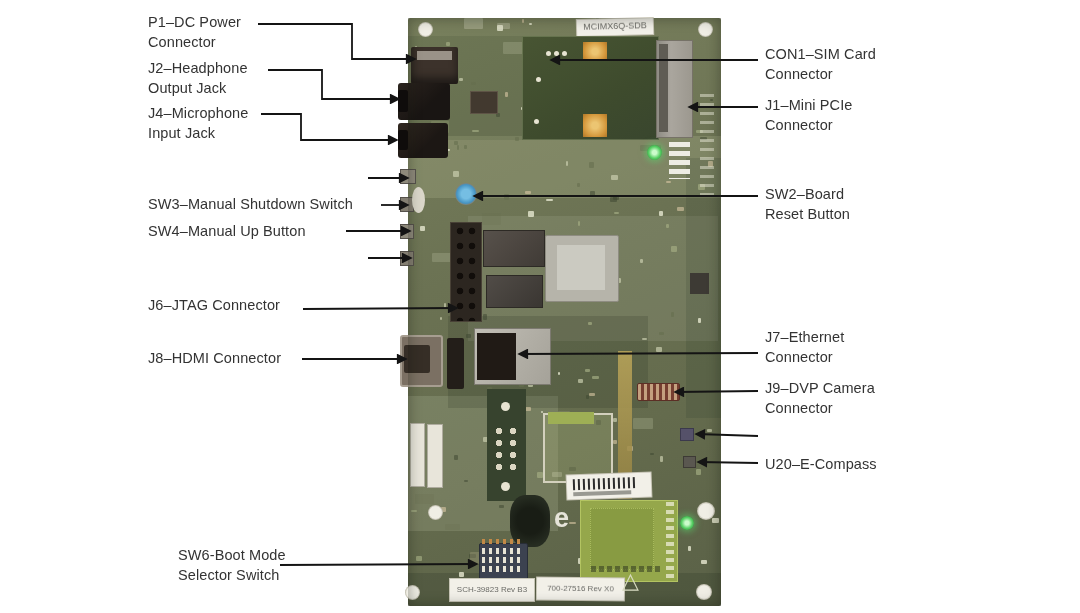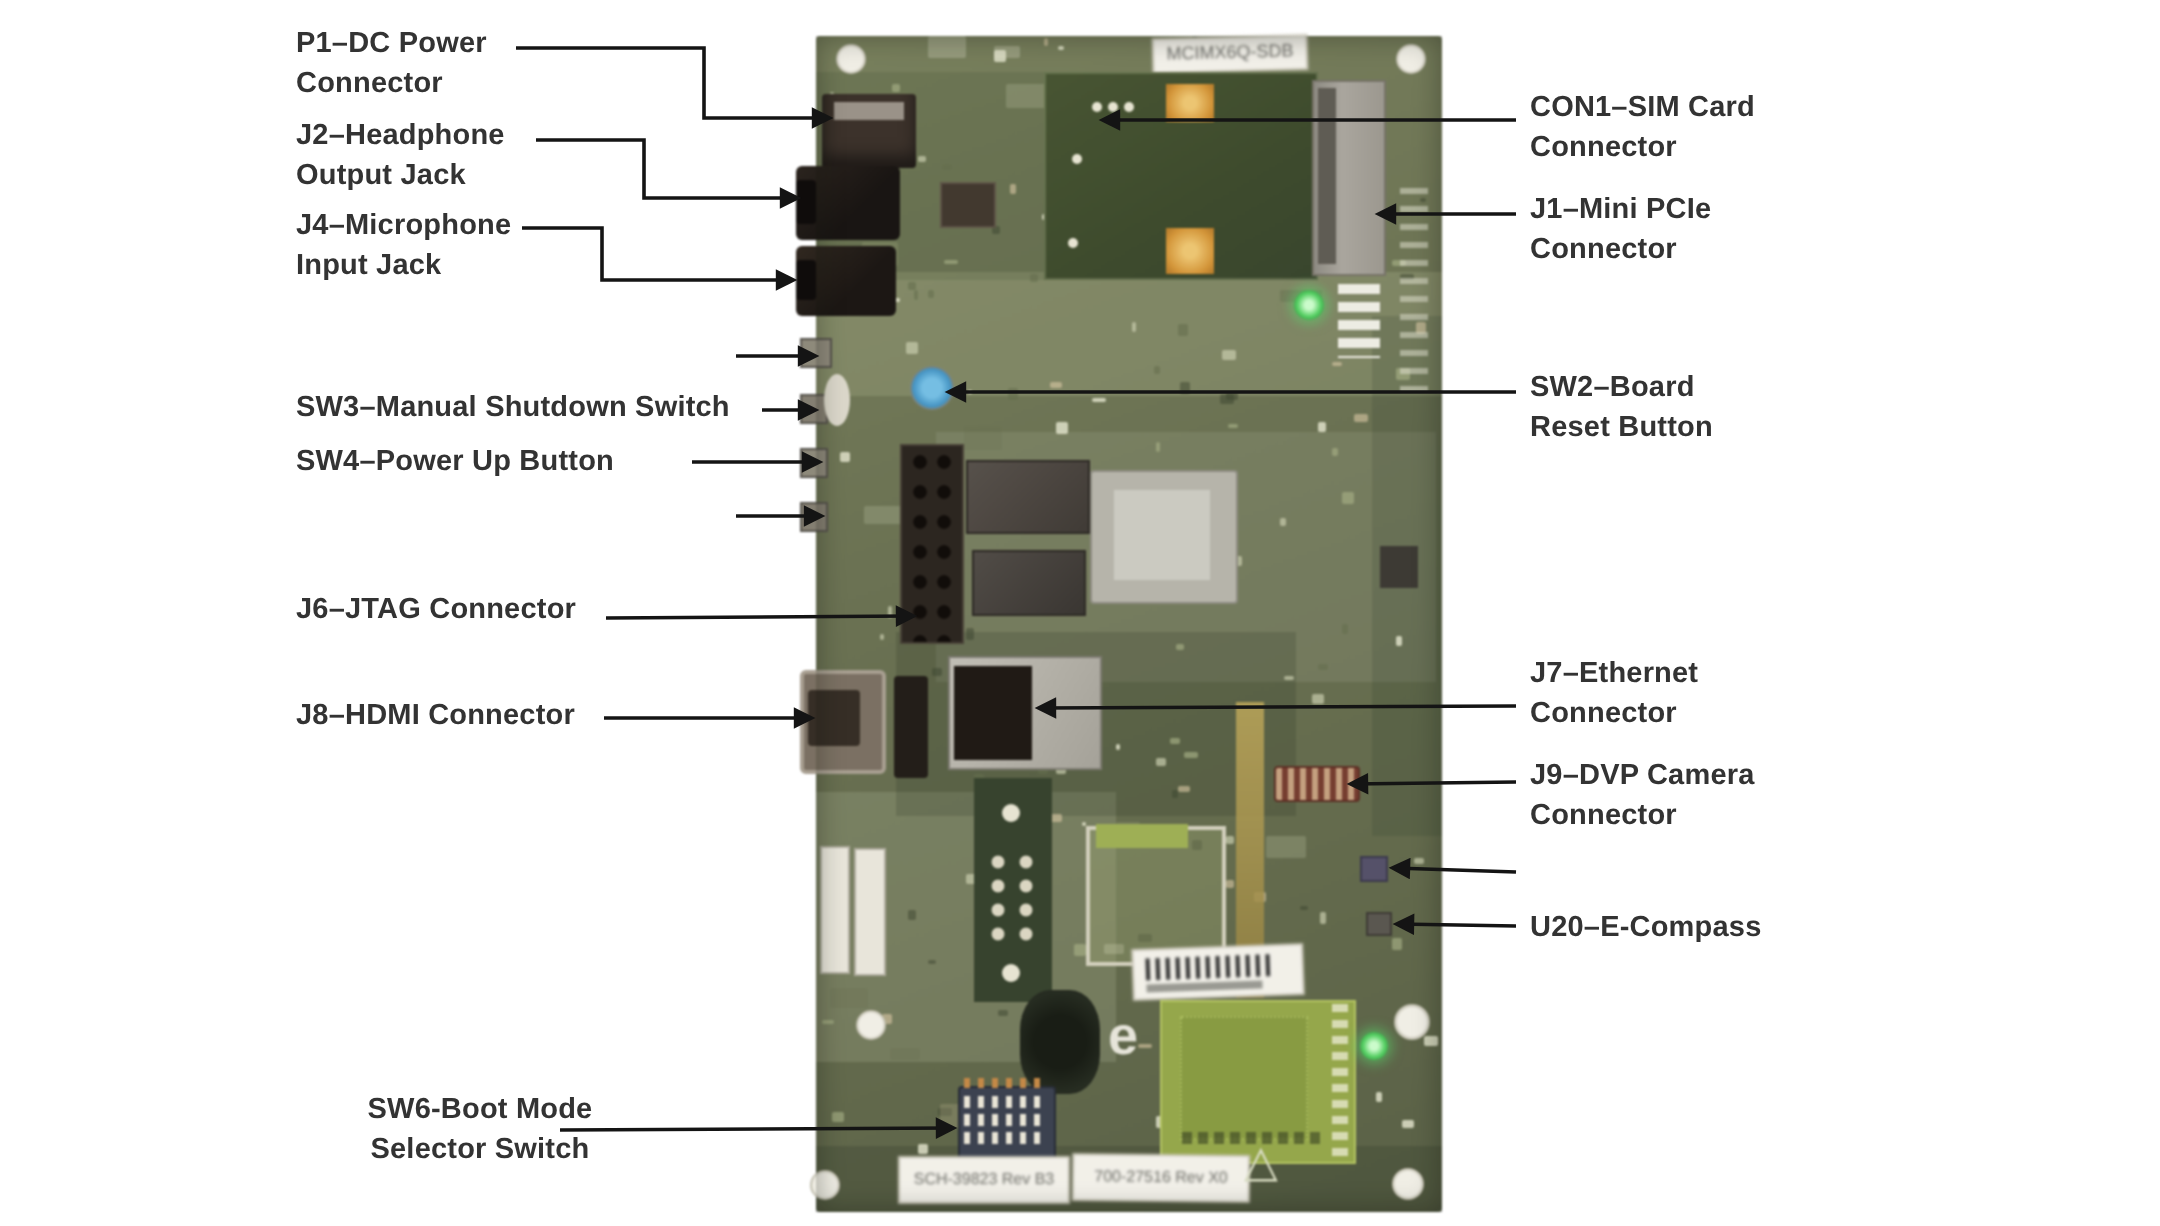--- a/index.html
+++ b/index.html
@@ -1,22 +1,22 @@
 <!DOCTYPE html>
 <html><head>
 <meta charset="utf-8">
 <style>
   html,body{margin:0;padding:0;background:#ffffff;}
   .canvas{position:relative;width:1080px;height:613px;background:#fff;overflow:hidden;
           font-family:"Liberation Sans",sans-serif;}
-  .callout{position:absolute;color:#333;font-size:14.5px;line-height:19.8px;font-weight:700;
+  .callout{position:absolute;color:#333;font-size:14.5px;line-height:19.8px;font-weight:400;
            letter-spacing:.1px;white-space:pre-line;}
   .callout.right{left:765px;}
   .callout.left{left:148px;}
-  #sw6-label{left:178px;width:124px;text-align:center;}
+  #sw6-label{left:178px;width:124px;text-align:left;}
 
   
   #board{position:absolute;left:408px;top:18px;width:313px;height:588px;border-radius:2px;
          background:linear-gradient(160deg,#78805a,#6a7250 40%,#636b4a 70%,#596144);
          filter:blur(.4px) saturate(.92) contrast(.98);}
   #board .f{position:absolute;}
   .overlay{position:absolute;pointer-events:none;}
   .pad{position:absolute;border-radius:1px;}
   .hole{position:absolute;border-radius:50%;background:radial-gradient(circle,#f2f0e6 55%,#b9b6a4 70%,#7a8060 100%);}
   .dot{position:absolute;width:5px;height:5px;border-radius:50%;background:#e9e6d2;}
@@ -353,21 +353,21 @@
     </g>
   </svg>
 
   <div class="callout left" style="top:13px">P1–DC Power
 Connector</div>
   <div class="callout left" style="top:59px">J2–Headphone
 Output Jack</div>
   <div class="callout left" style="top:104px">J4–Microphone
 Input Jack</div>
   <div class="callout left" style="top:195px">SW3–Manual Shutdown Switch</div>
-  <div class="callout left" style="top:222px">SW4–Power Up Button</div>
+  <div class="callout left" style="top:222px">SW4–Manual Up Button</div>
   <div class="callout left" style="top:296px">J6–JTAG Connector</div>
   <div class="callout left" style="top:349px">J8–HDMI Connector</div>
   <div class="callout" id="sw6-label" style="top:546px">SW6-Boot Mode
 Selector Switch</div>
 
   <div class="callout right" style="top:45px">CON1–SIM Card
 Connector</div>
   <div class="callout right" style="top:96px">J1–Mini PCIe
 Connector</div>
   <div class="callout right" style="top:185px">SW2–Board

